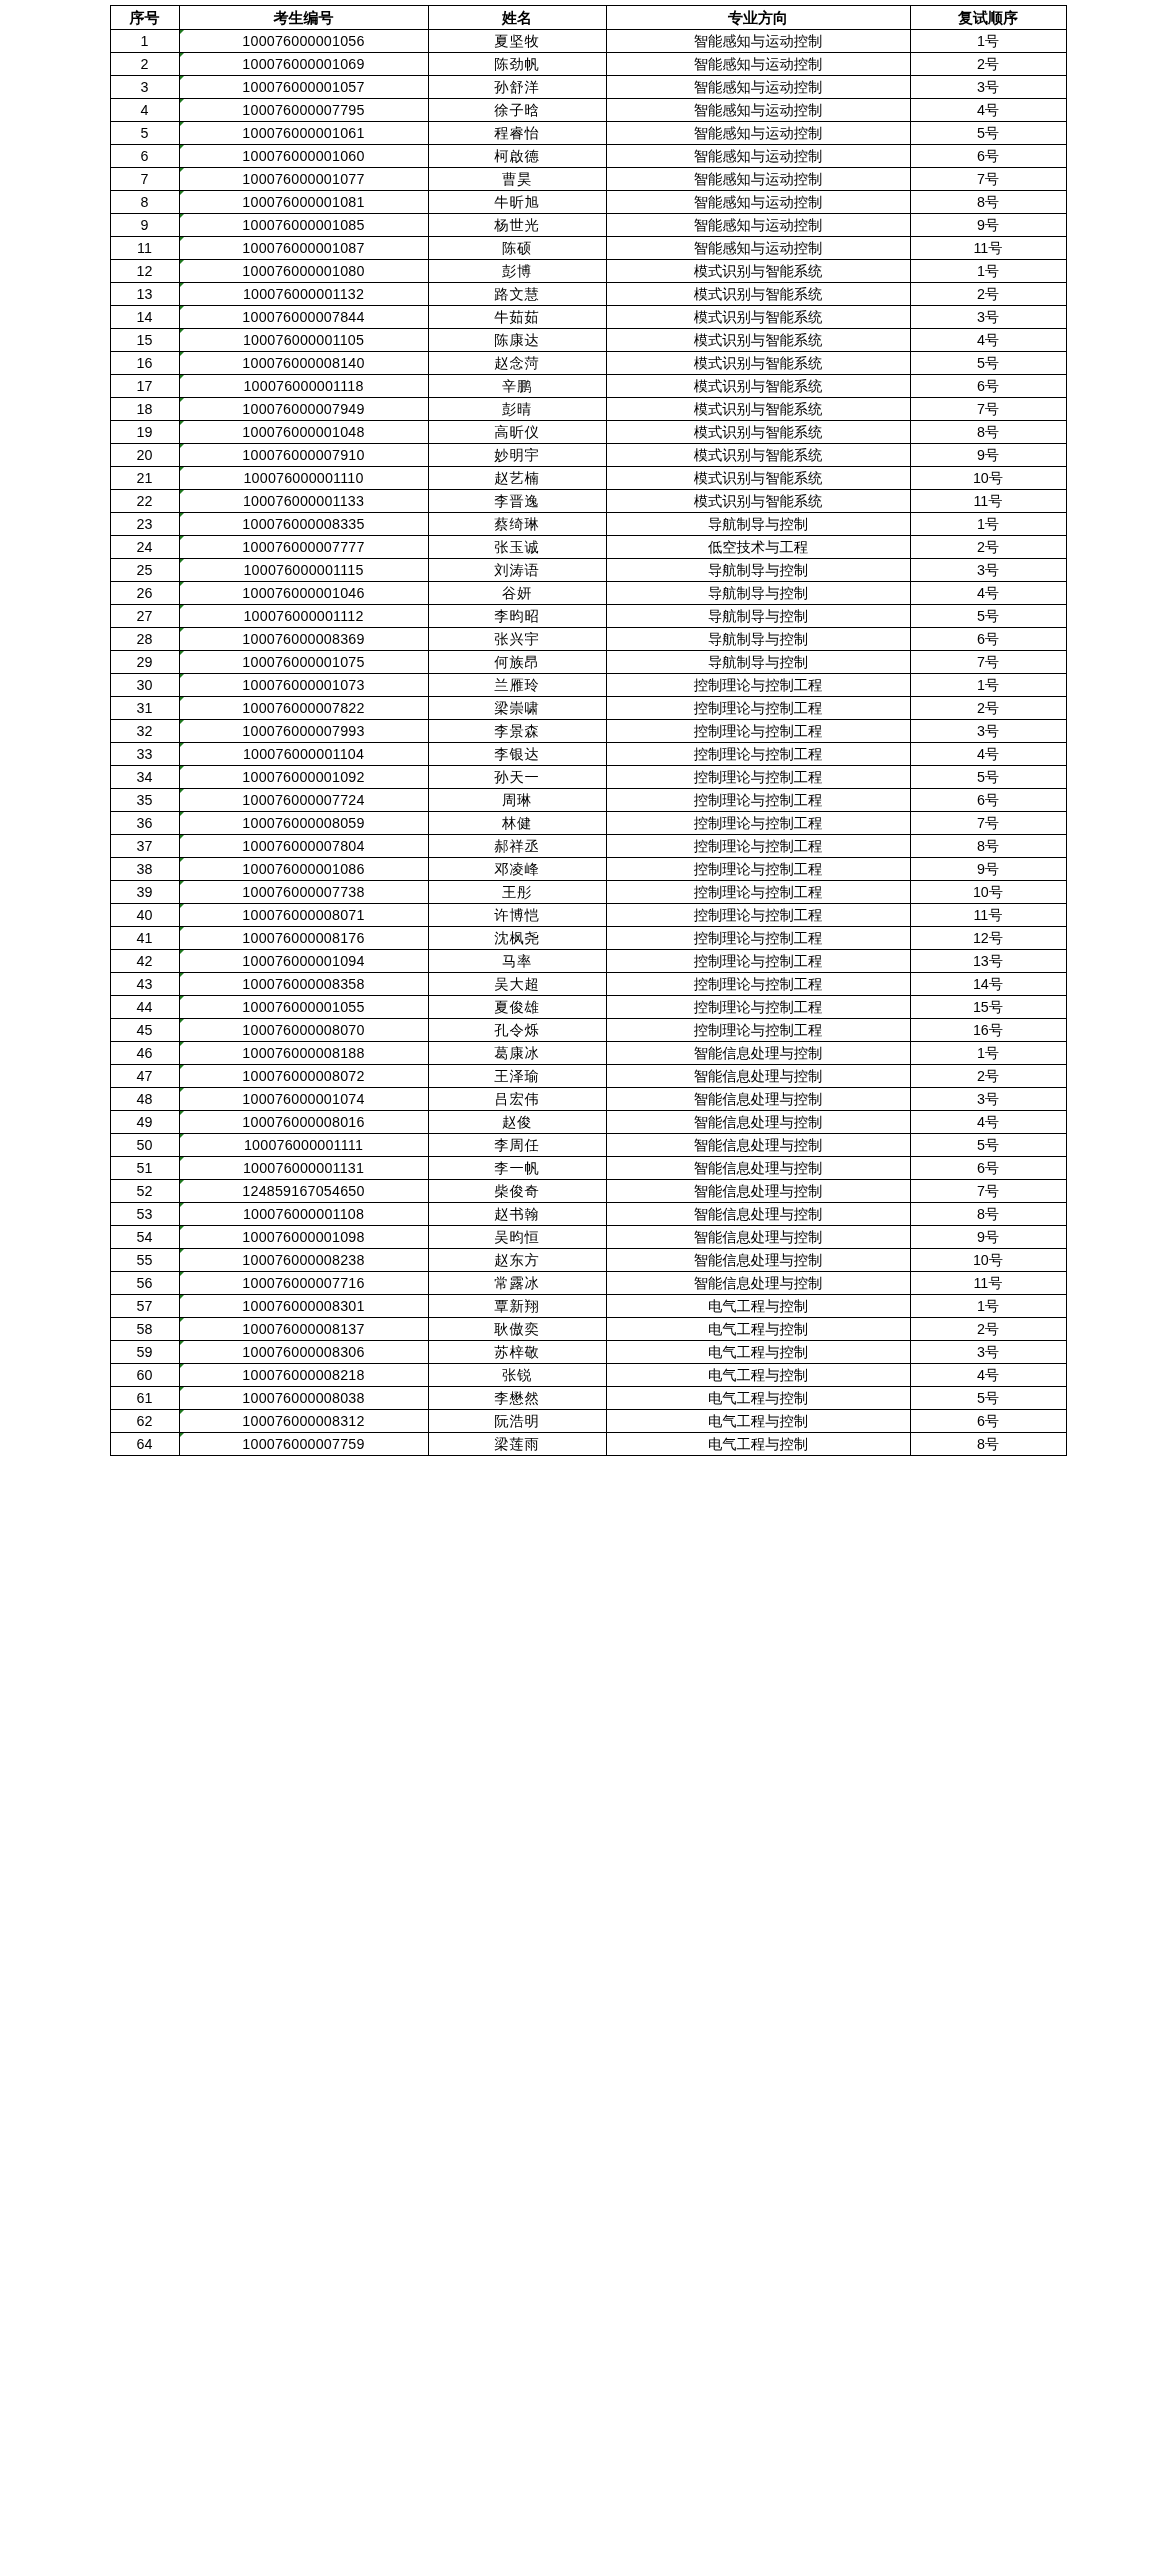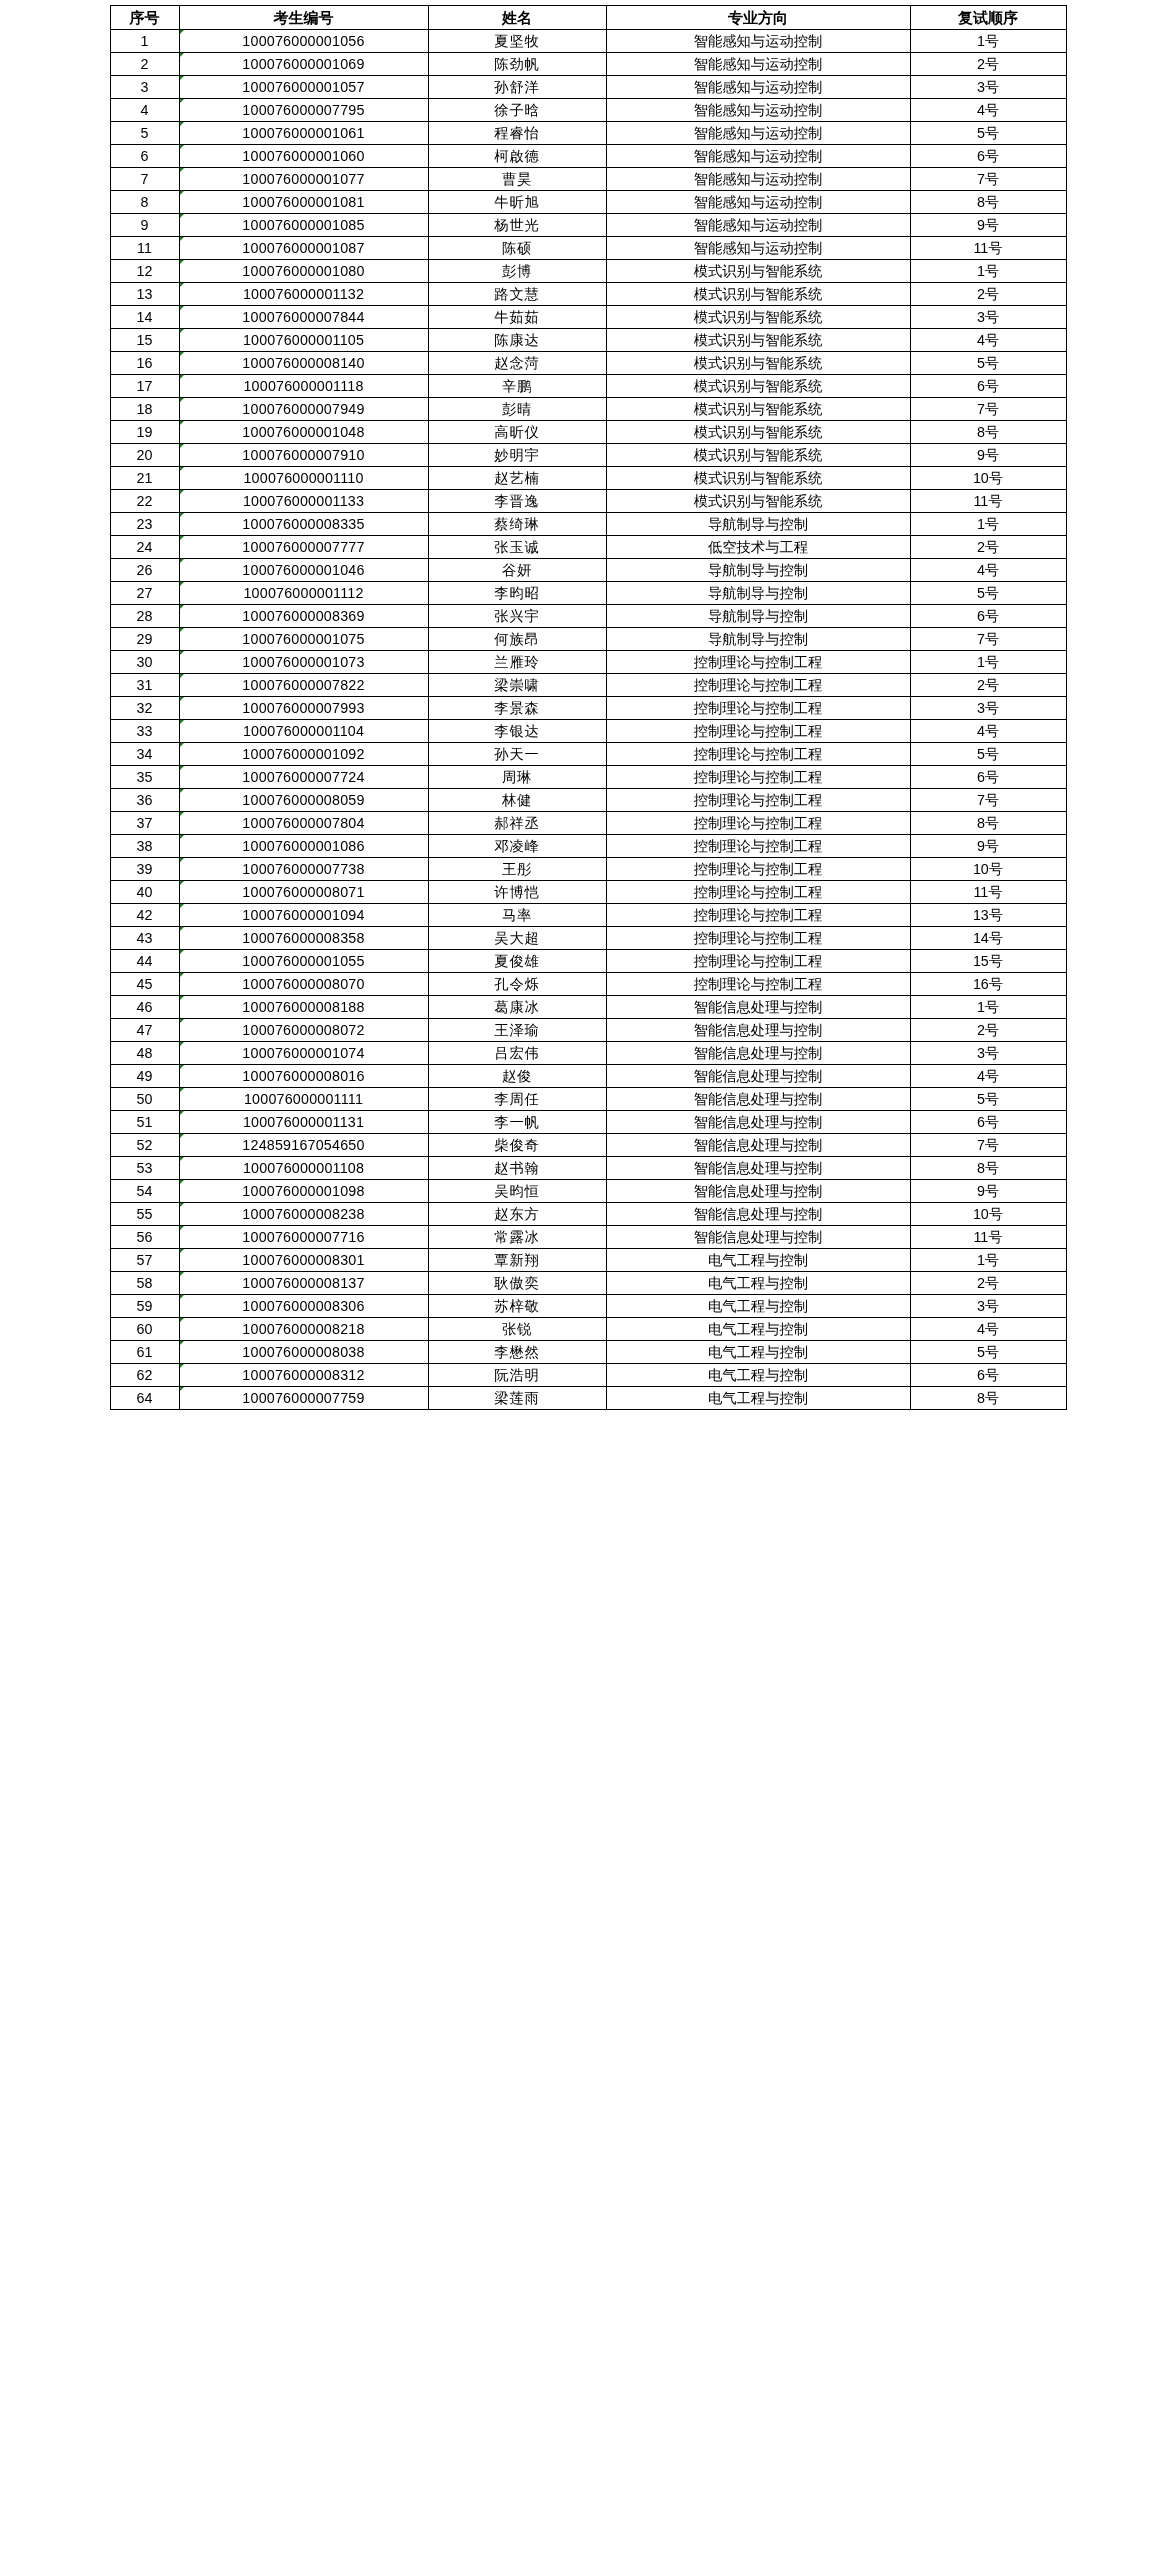--- a/index.html
+++ b/index.html
@@ -242,20 +242,27 @@
           <td class="cell-order">1号</td>
         </tr>
         <tr>
           <td class="cell-seq">24</td>
           <td class="cell-exam flagged">100076000007777</td>
           <td class="cell-name">张玉诚</td>
           <td class="cell-major">低空技术与工程</td>
           <td class="cell-order">2号</td>
         </tr>
         <tr>
+          <td class="cell-seq">25</td>
+          <td class="cell-exam flagged">100076000001115</td>
+          <td class="cell-name">刘涛语</td>
+          <td class="cell-major">导航制导与控制</td>
+          <td class="cell-order">3号</td>
+        </tr>
+        <tr>
           <td class="cell-seq">26</td>
           <td class="cell-exam flagged">100076000001046</td>
           <td class="cell-name">谷妍</td>
           <td class="cell-major">导航制导与控制</td>
           <td class="cell-order">4号</td>
         </tr>
         <tr>
           <td class="cell-seq">27</td>
           <td class="cell-exam flagged">100076000001112</td>
           <td class="cell-name">李昀昭</td>
@@ -345,20 +352,27 @@
           <td class="cell-name">王彤</td>
           <td class="cell-major">控制理论与控制工程</td>
           <td class="cell-order">10号</td>
         </tr>
         <tr>
           <td class="cell-seq">40</td>
           <td class="cell-exam flagged">100076000008071</td>
           <td class="cell-name">许博恺</td>
           <td class="cell-major">控制理论与控制工程</td>
           <td class="cell-order">11号</td>
+        </tr>
+        <tr>
+          <td class="cell-seq">41</td>
+          <td class="cell-exam flagged">100076000008176</td>
+          <td class="cell-name">沈枫尧</td>
+          <td class="cell-major">控制理论与控制工程</td>
+          <td class="cell-order">12号</td>
         </tr>
         <tr>
           <td class="cell-seq">42</td>
           <td class="cell-exam flagged">100076000001094</td>
           <td class="cell-name">马率</td>
           <td class="cell-major">控制理论与控制工程</td>
           <td class="cell-order">13号</td>
         </tr>
         <tr>
           <td class="cell-seq">43</td>

